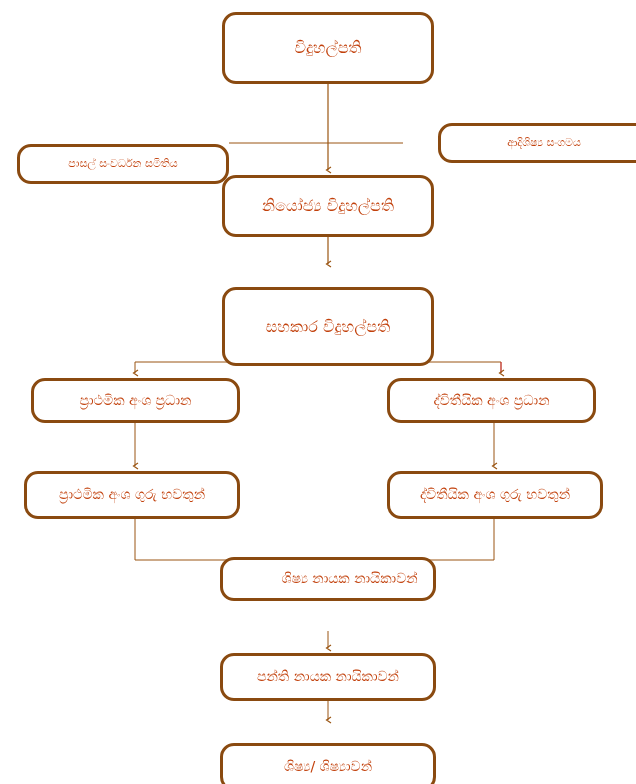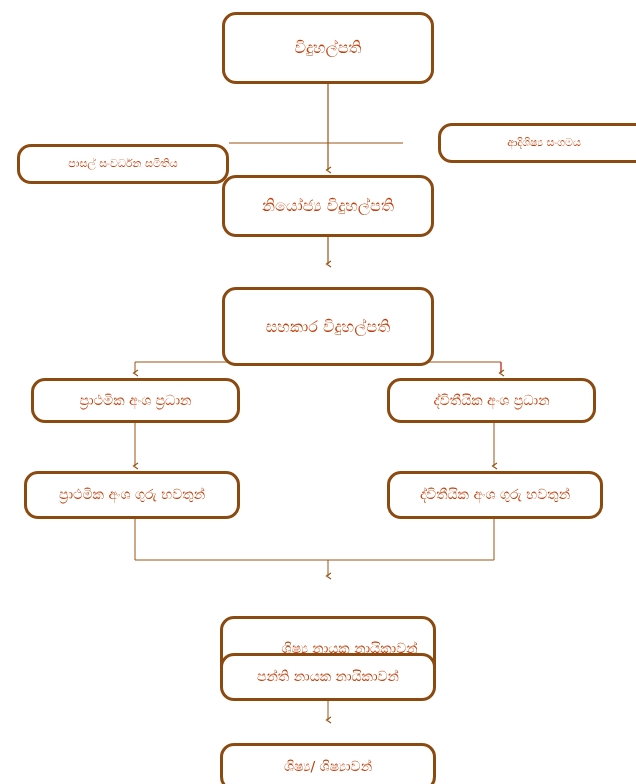--- a/index.html
+++ b/index.html
@@ -117,21 +117,21 @@
   </div>
 
   <div class="node" style="left:24px; top:471px; width:216px; height:48px;">
     <span class="label">ප්‍රාථමික අංශ ගුරු භවතුන්</span>
   </div>
 
   <div class="node" style="left:387px; top:471px; width:216px; height:48px;">
     <span class="label">ද්විතීයික අංශ ගුරු භවතුන්</span>
   </div>
 
-  <div class="node" style="left:220px; top:616px; width:216px; height:66px;padding-left:43px;">
+  <div class="node" style="left:220px; top:557px; width:216px; height:44px;padding-left:43px;">
     <span class="label">ශිෂ්‍ය නායක නායිකාවන්</span>
   </div>
 
   <div class="node" style="left:220px; top:653px; width:216px; height:48px;">
     <span class="label">පන්ති නායක නායිකාවන්</span>
   </div>
 
   <div class="node" style="left:220px; top:725px; width:216px; height:48px;margin-top:18px;">
     <span class="label">ශිෂ්‍ය/ ශිෂ්‍යාවන්</span>
   </div>

